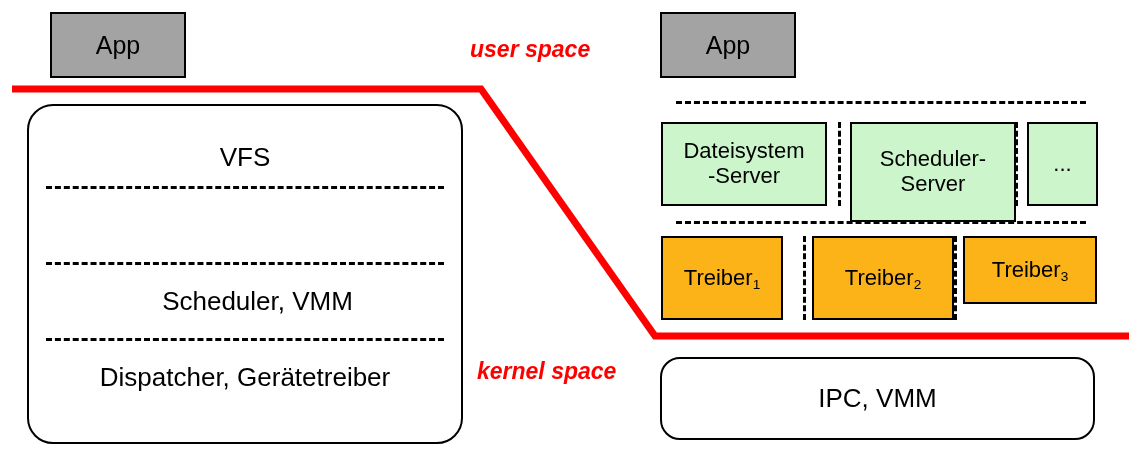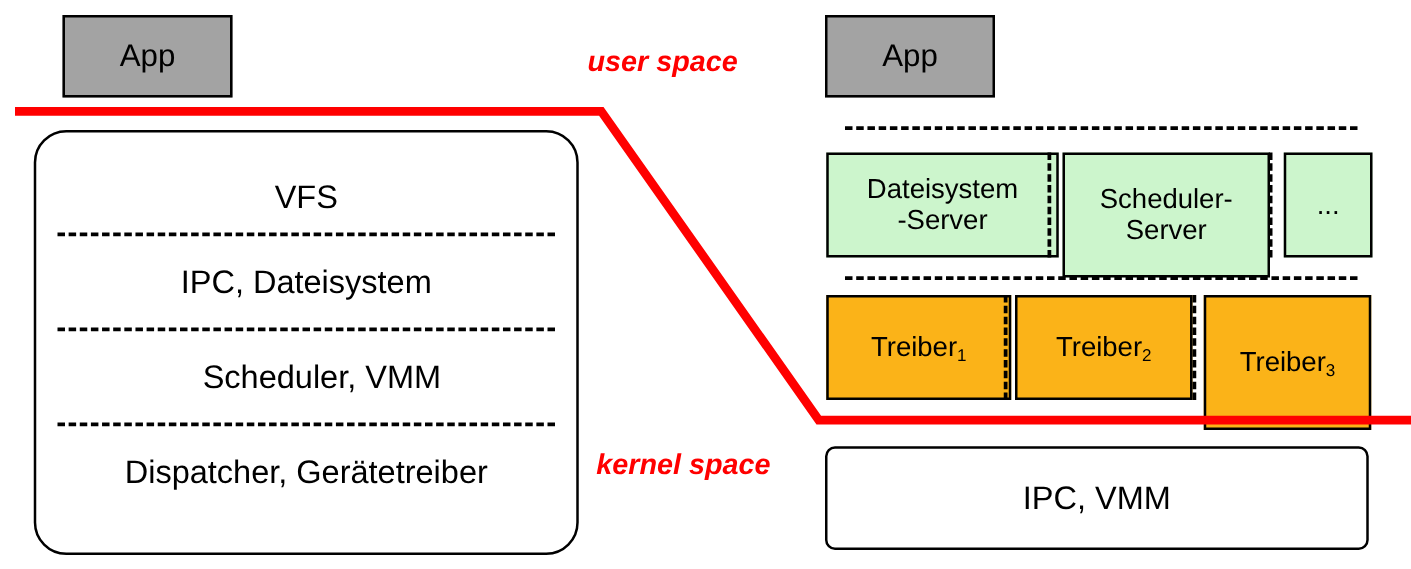--- a/index.html
+++ b/index.html
@@ -78,21 +78,21 @@
   .driver-box sub {
     font-size: 0.62em;
     vertical-align: baseline;
     position: relative;
     top: 0.34em;
   }
 
   .micro-bottom {
     background: #ffffff;
     border: 2px solid #000000;
-    border-radius: 8px;
+    border-radius: 20px;
     font-size: 26px;
   }
 
   .space-label {
     position: absolute;
     color: #ff0000;
     font-style: italic;
     font-weight: bold;
     font-size: 23px;
     white-space: nowrap;
@@ -117,72 +117,69 @@
   </div>
 
   <div class="box kernel-box" style="left:27px; top:104px; width:436px; height:340px; display:block;">
 
     <div class="mono-layer" style="top:22px; height:60px;">
       <span>VFS</span>
     </div>
 
     <div class="hdash" style="left:17px; right:17px; top:80px;"></div>
 
-    <div class="mono-layer" style="top:88px; height:64px;">
-      <span>IPC, Dateisystem</span>
-    </div>
 
     <div class="hdash" style="left:17px; right:17px; top:156px;"></div>
 
     <div class="mono-layer" style="top:164px; height:64px;margin-left:25px;">
       <span>Scheduler, VMM</span>
     </div>
 
     <div class="hdash" style="left:17px; right:17px; top:232px;"></div>
 
     <div class="mono-layer" style="top:240px; height:64px;">
       <span>Dispatcher, Gerätetreiber</span>
     </div>
   </div>
 
   <div class="box app-box" style="left:660px; top:12px; width:136px; height:66px;">
     <span>App</span>
   </div>
 
   <div class="hdash" style="left:676px; width:410px; top:101px;"></div>
 
-  <div class="box server-box" style="left:661px; top:122px; width:186px; height:84px;">
+  <div class="box server-box" style="left:661px; top:122px; width:166px; height:84px;">
     <span>Dateisystem
 -Server</span>
   </div>
   <div class="vdash" style="left:838px; top:122px; height:84px;"></div>
   <div class="box server-box" style="left:850px; top:122px; width:166px; height:100px;">
     <span>Scheduler-
 Server</span>
   </div>
   <div class="vdash" style="left:1015px; top:122px; height:84px;"></div>
   <div class="box server-box" style="left:1027px; top:122px; width:71px; height:84px;">
     <span>...</span>
   </div>
 
   <div class="hdash" style="left:676px; width:410px; top:221px;"></div>
 
-  <div class="box driver-box" style="left:661px; top:236px; width:148px; height:84px;justify-content:center;">
+  <div class="box driver-box" style="left:661px; top:236px; width:122px; height:84px;justify-content:center;">
     <span>
       <span>Treiber</span><sub>1</sub>
     </span>
   </div>
   <div class="vdash" style="left:803px; top:236px; height:84px;"></div>
   <div class="box driver-box" style="left:812px; top:236px; width:142px; height:84px;">
     <span>
       <span>Treiber</span><sub>2</sub>
     </span>
   </div>
   <div class="vdash" style="left:954px; top:236px; height:84px;"></div>
-  <div class="box driver-box" style="left:963px; top:236px; width:134px; height:108px;">
+  <div class="box driver-box" style="left:963px; top:236px; width:134px; height:68px;">
     <span>
       <span>Treiber</span><sub>3</sub>
     </span>
   </div>
 
   <div class="box micro-bottom" style="left:660px; top:357px; width:435px; height:83px;">
     <span>IPC, VMM</span>
   </div>
 
   <svg id="divider-line" viewBox="0 0 1129 455" width="1129" height="455">

